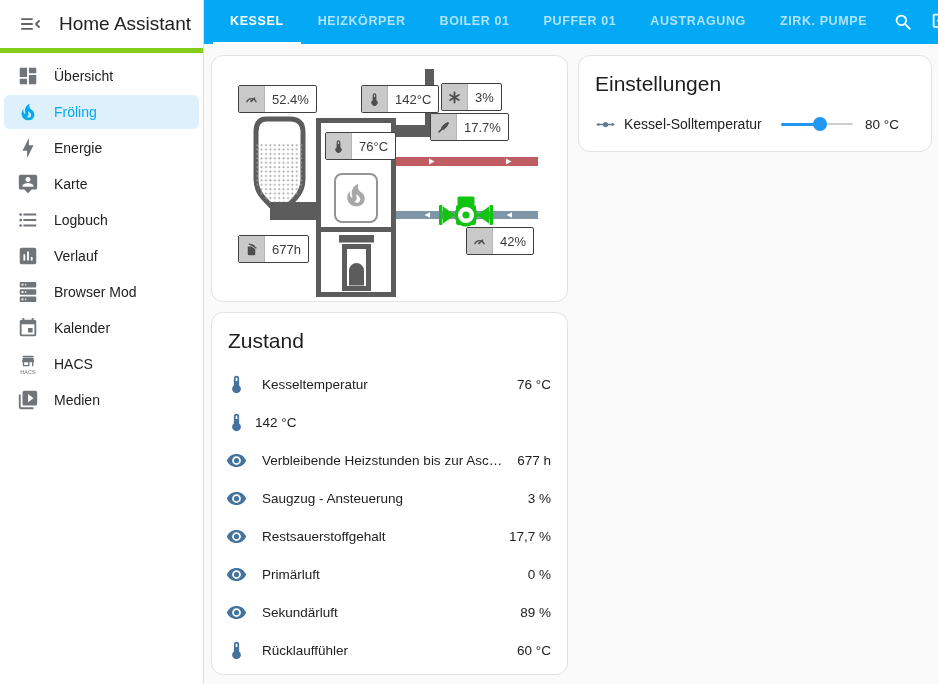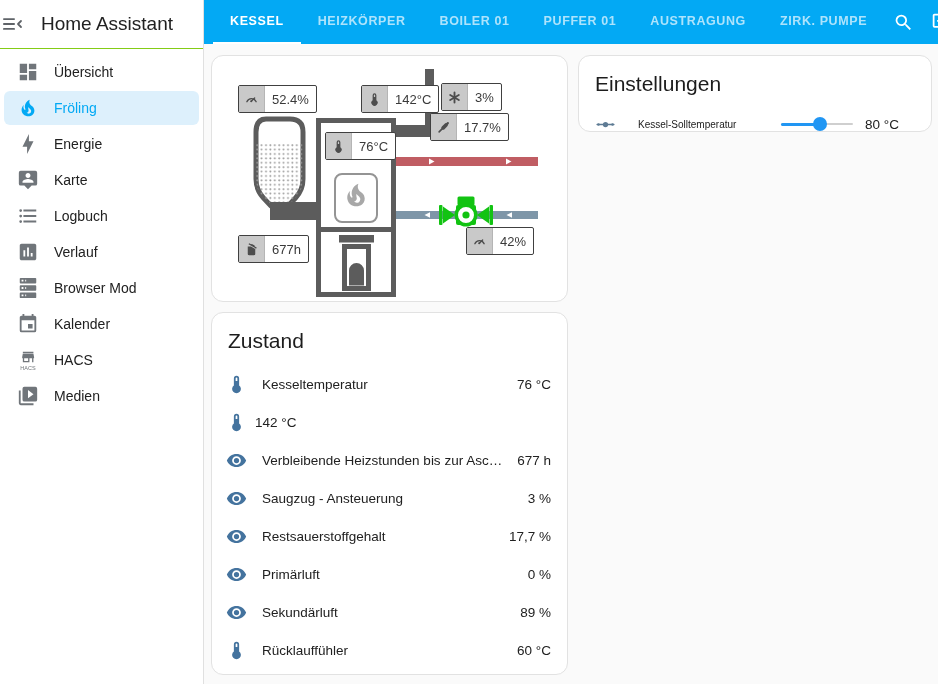--- a/index.html
+++ b/index.html
@@ -7,21 +7,21 @@
     width:938px;height:684px;overflow:hidden;
     font-family:"Liberation Sans","DejaVu Sans",sans-serif;
     background:#fafafa;display:flex;color:#212121;
     -webkit-font-smoothing:antialiased;
   }
   svg{display:block}
   .ic{fill:currentColor}
 
   
   .sidebar{width:204px;min-width:204px;background:#fff;border-right:1px solid #e0e0e0;box-sizing:border-box;display:flex;flex-direction:column}
-  .sb-header{height:48px;border-bottom:1px solid #84cc16;display:flex;align-items:center;gap:17px}
+  .sb-header{height:48px;border-bottom:5px solid #84cc16;display:flex;align-items:center;padding-left:18px;gap:17px}
   .sb-header .ttl{font-size:19px;color:#212121}
   .sb-menu-btn{width:24px;height:24px;color:#5f6368;cursor:pointer}
   .sb-items{padding-top:4px}
   .sb-item{height:34px;margin:2px 4px;border-radius:6px;display:flex;align-items:center;padding-left:13px;gap:15px;cursor:pointer}
   .sb-item .ic{width:22px;height:22px;color:#70757a}
   .sb-item .lbl{font-size:14px;font-weight:500;color:#212121}
   .sb-item.active{background:#ddf0fc}
   .sb-item.active .ic,.sb-item.active .lbl{color:#03a9f4}
 
   
@@ -50,24 +50,24 @@
   .badge .bval{display:flex;align-items:center;padding:0 7px;font-size:13px;color:#3a3a3a;white-space:nowrap}
 
   
   .rows{padding-top:3px}
   .erow{height:38px;display:flex;align-items:center;padding:0 16px 0 14px;cursor:pointer}
   .erow .ic{width:21px;height:21px;color:#44739e;flex:none}
   .erow .elbl{flex:1;min-width:0;margin-left:15px;font-size:13.5px;color:#212121;white-space:nowrap;overflow:hidden;text-overflow:ellipsis}
   .erow .eval{margin-left:8px;font-size:13.5px;color:#212121;white-space:nowrap}
 
   
-  .settings-card{height:77px}
+  .settings-card{height:97px}
   .srow{height:36px;margin-top:1px;display:flex;align-items:center;padding:0 16px 0 16px;}
   .srow .ic{width:21px;height:21px;color:#5e7b94;flex:none}
-  .srow .slbl{flex:1;min-width:0;margin-left:22px;font-size:10px;color:#212121;white-space:nowrap;overflow:hidden;text-overflow:ellipsis}
+  .srow .slbl{flex:1;min-width:0;margin-left:8px;font-size:14px;color:#212121;white-space:nowrap;overflow:hidden;text-overflow:ellipsis}
   .slider{position:relative;width:72px;height:14px;margin:0 12px 0 8px;cursor:pointer}
   .slider .track{position:absolute;left:0;right:0;top:6px;height:2px;background:#cfcfcf;border-radius:1px}
   .slider .fill{position:absolute;left:0;top:5.5px;height:3px;background:#2196f3;border-radius:2px;width:var(--p,50%)}
   .slider .thumb{position:absolute;top:0;left:var(--p,50%);width:14px;height:14px;margin-left:-7px;border-radius:50%;background:#2196f3}
   .srow .sval{width:50px;text-align:left;font-size:13.5px;color:#212121;white-space:nowrap}
 </style>
 </head>
 <body>
 
 <svg width="0" height="0" style="position:absolute" aria-hidden="true">

